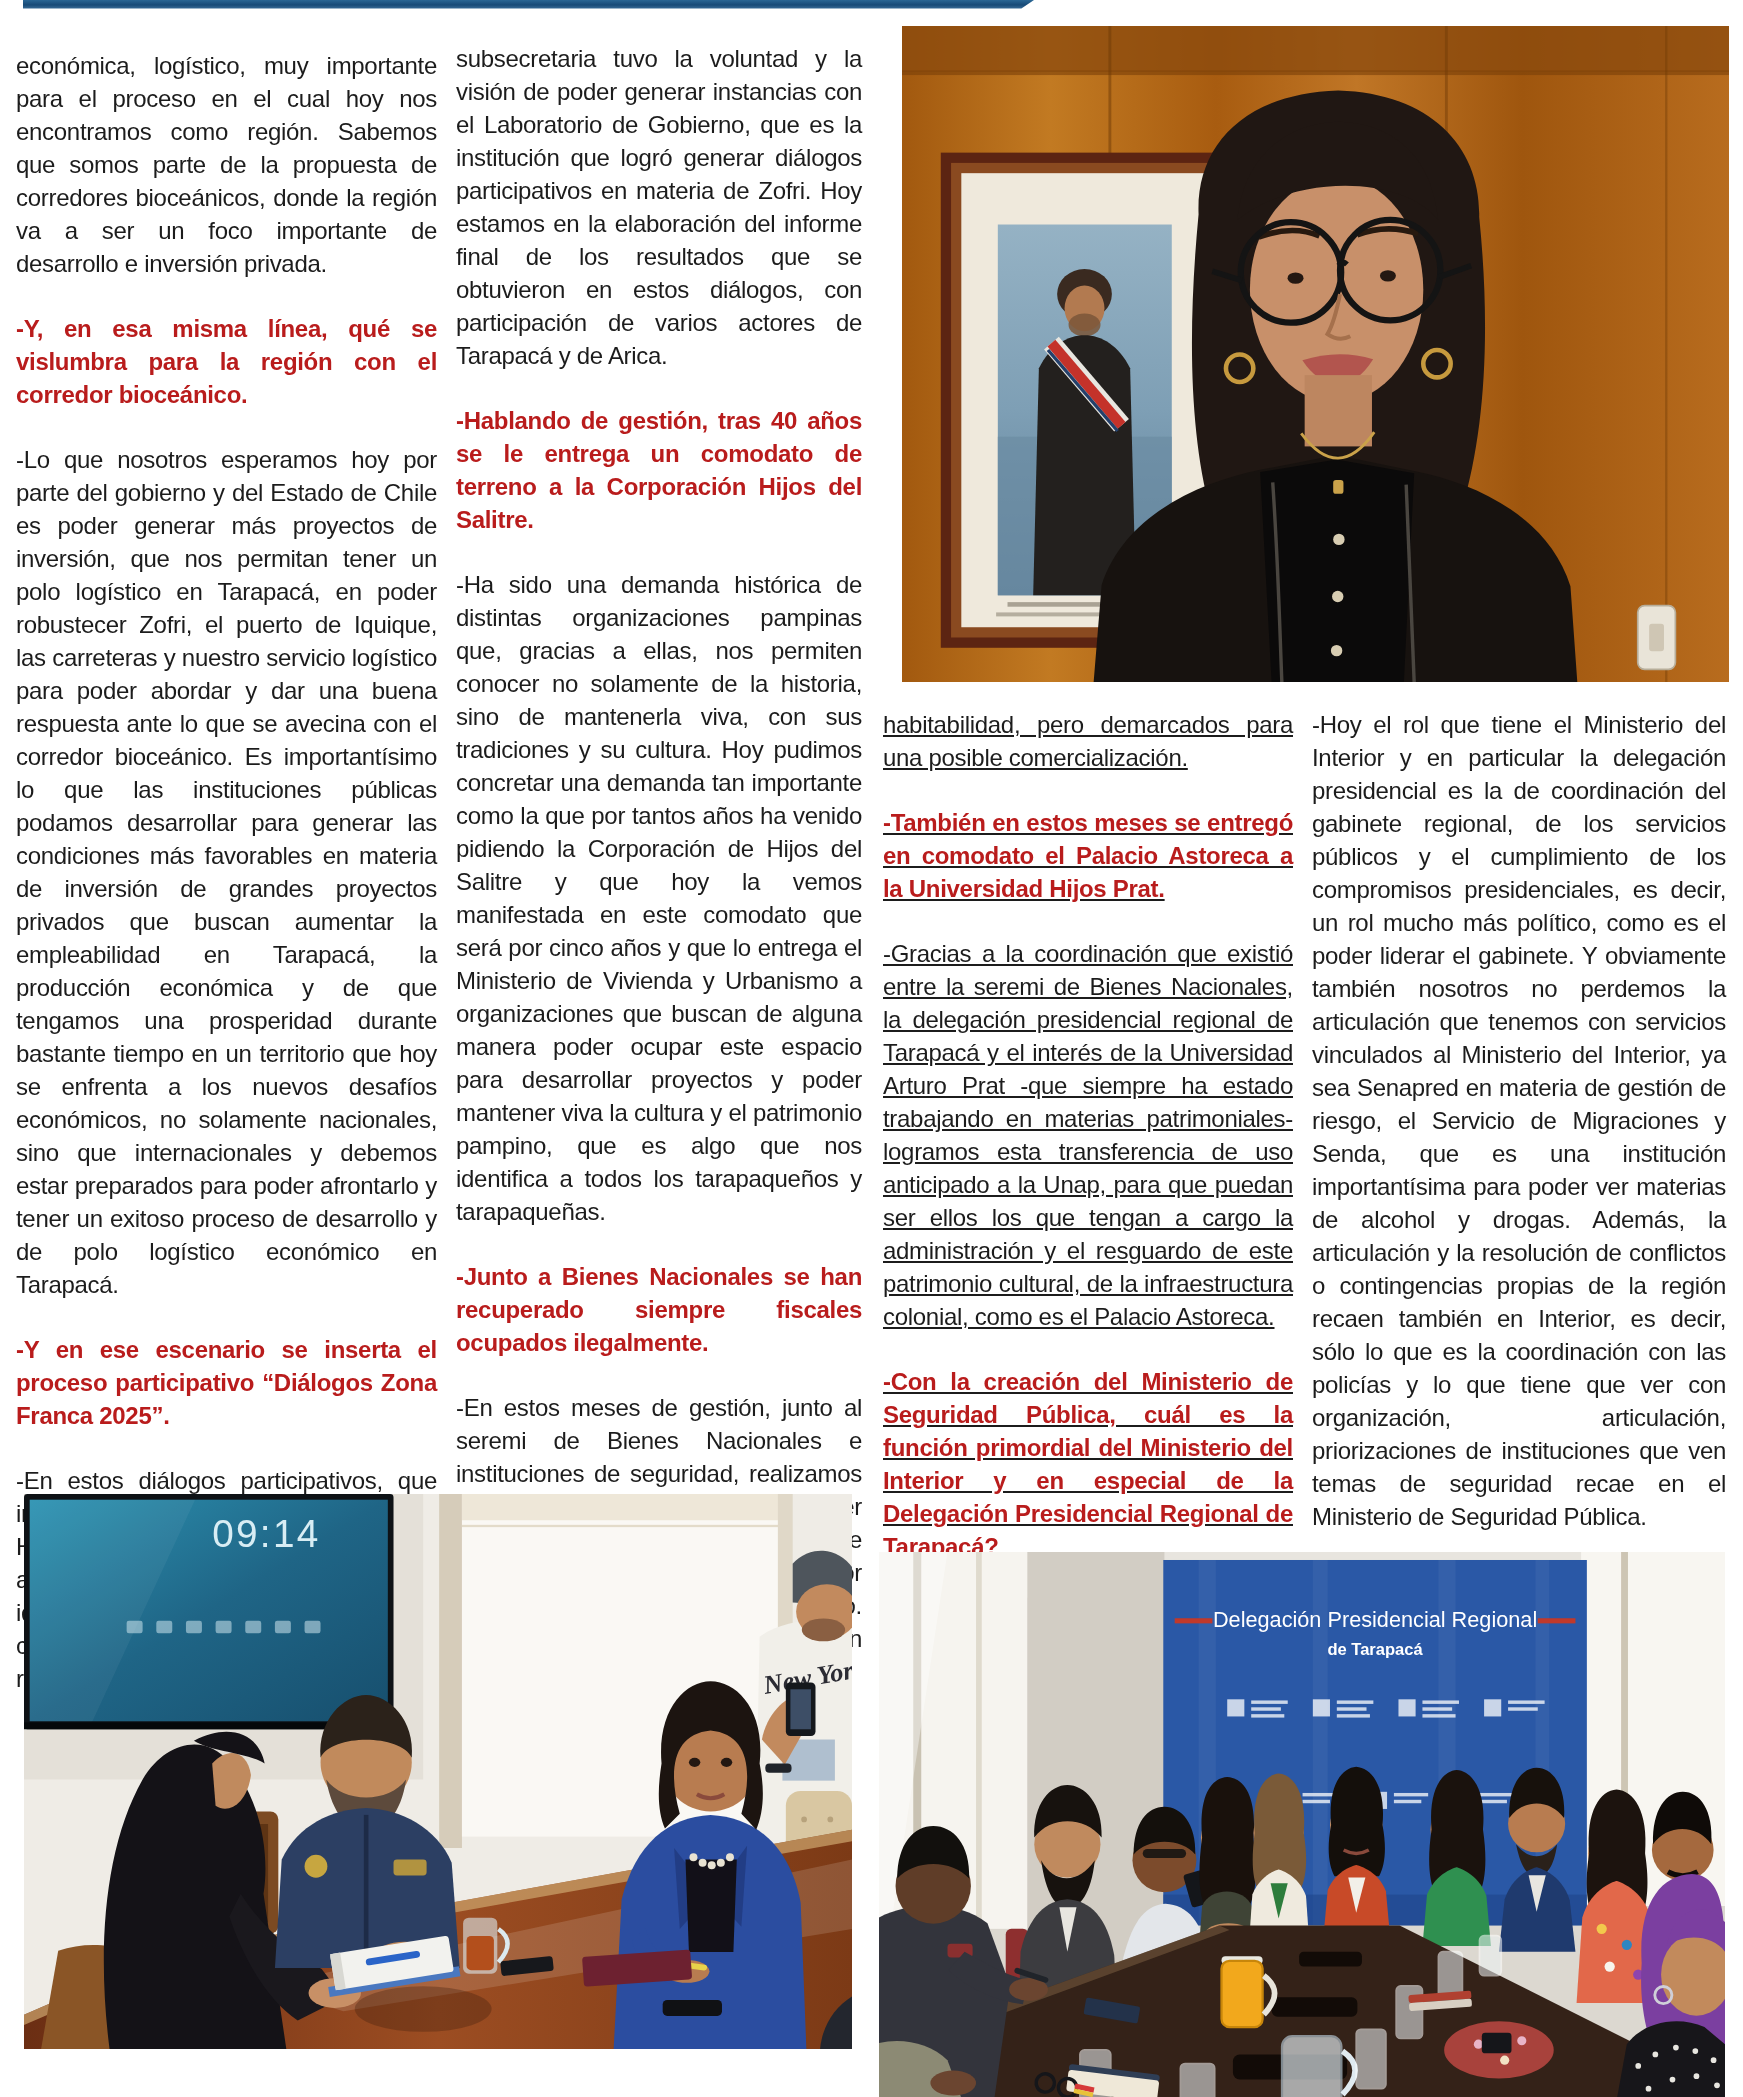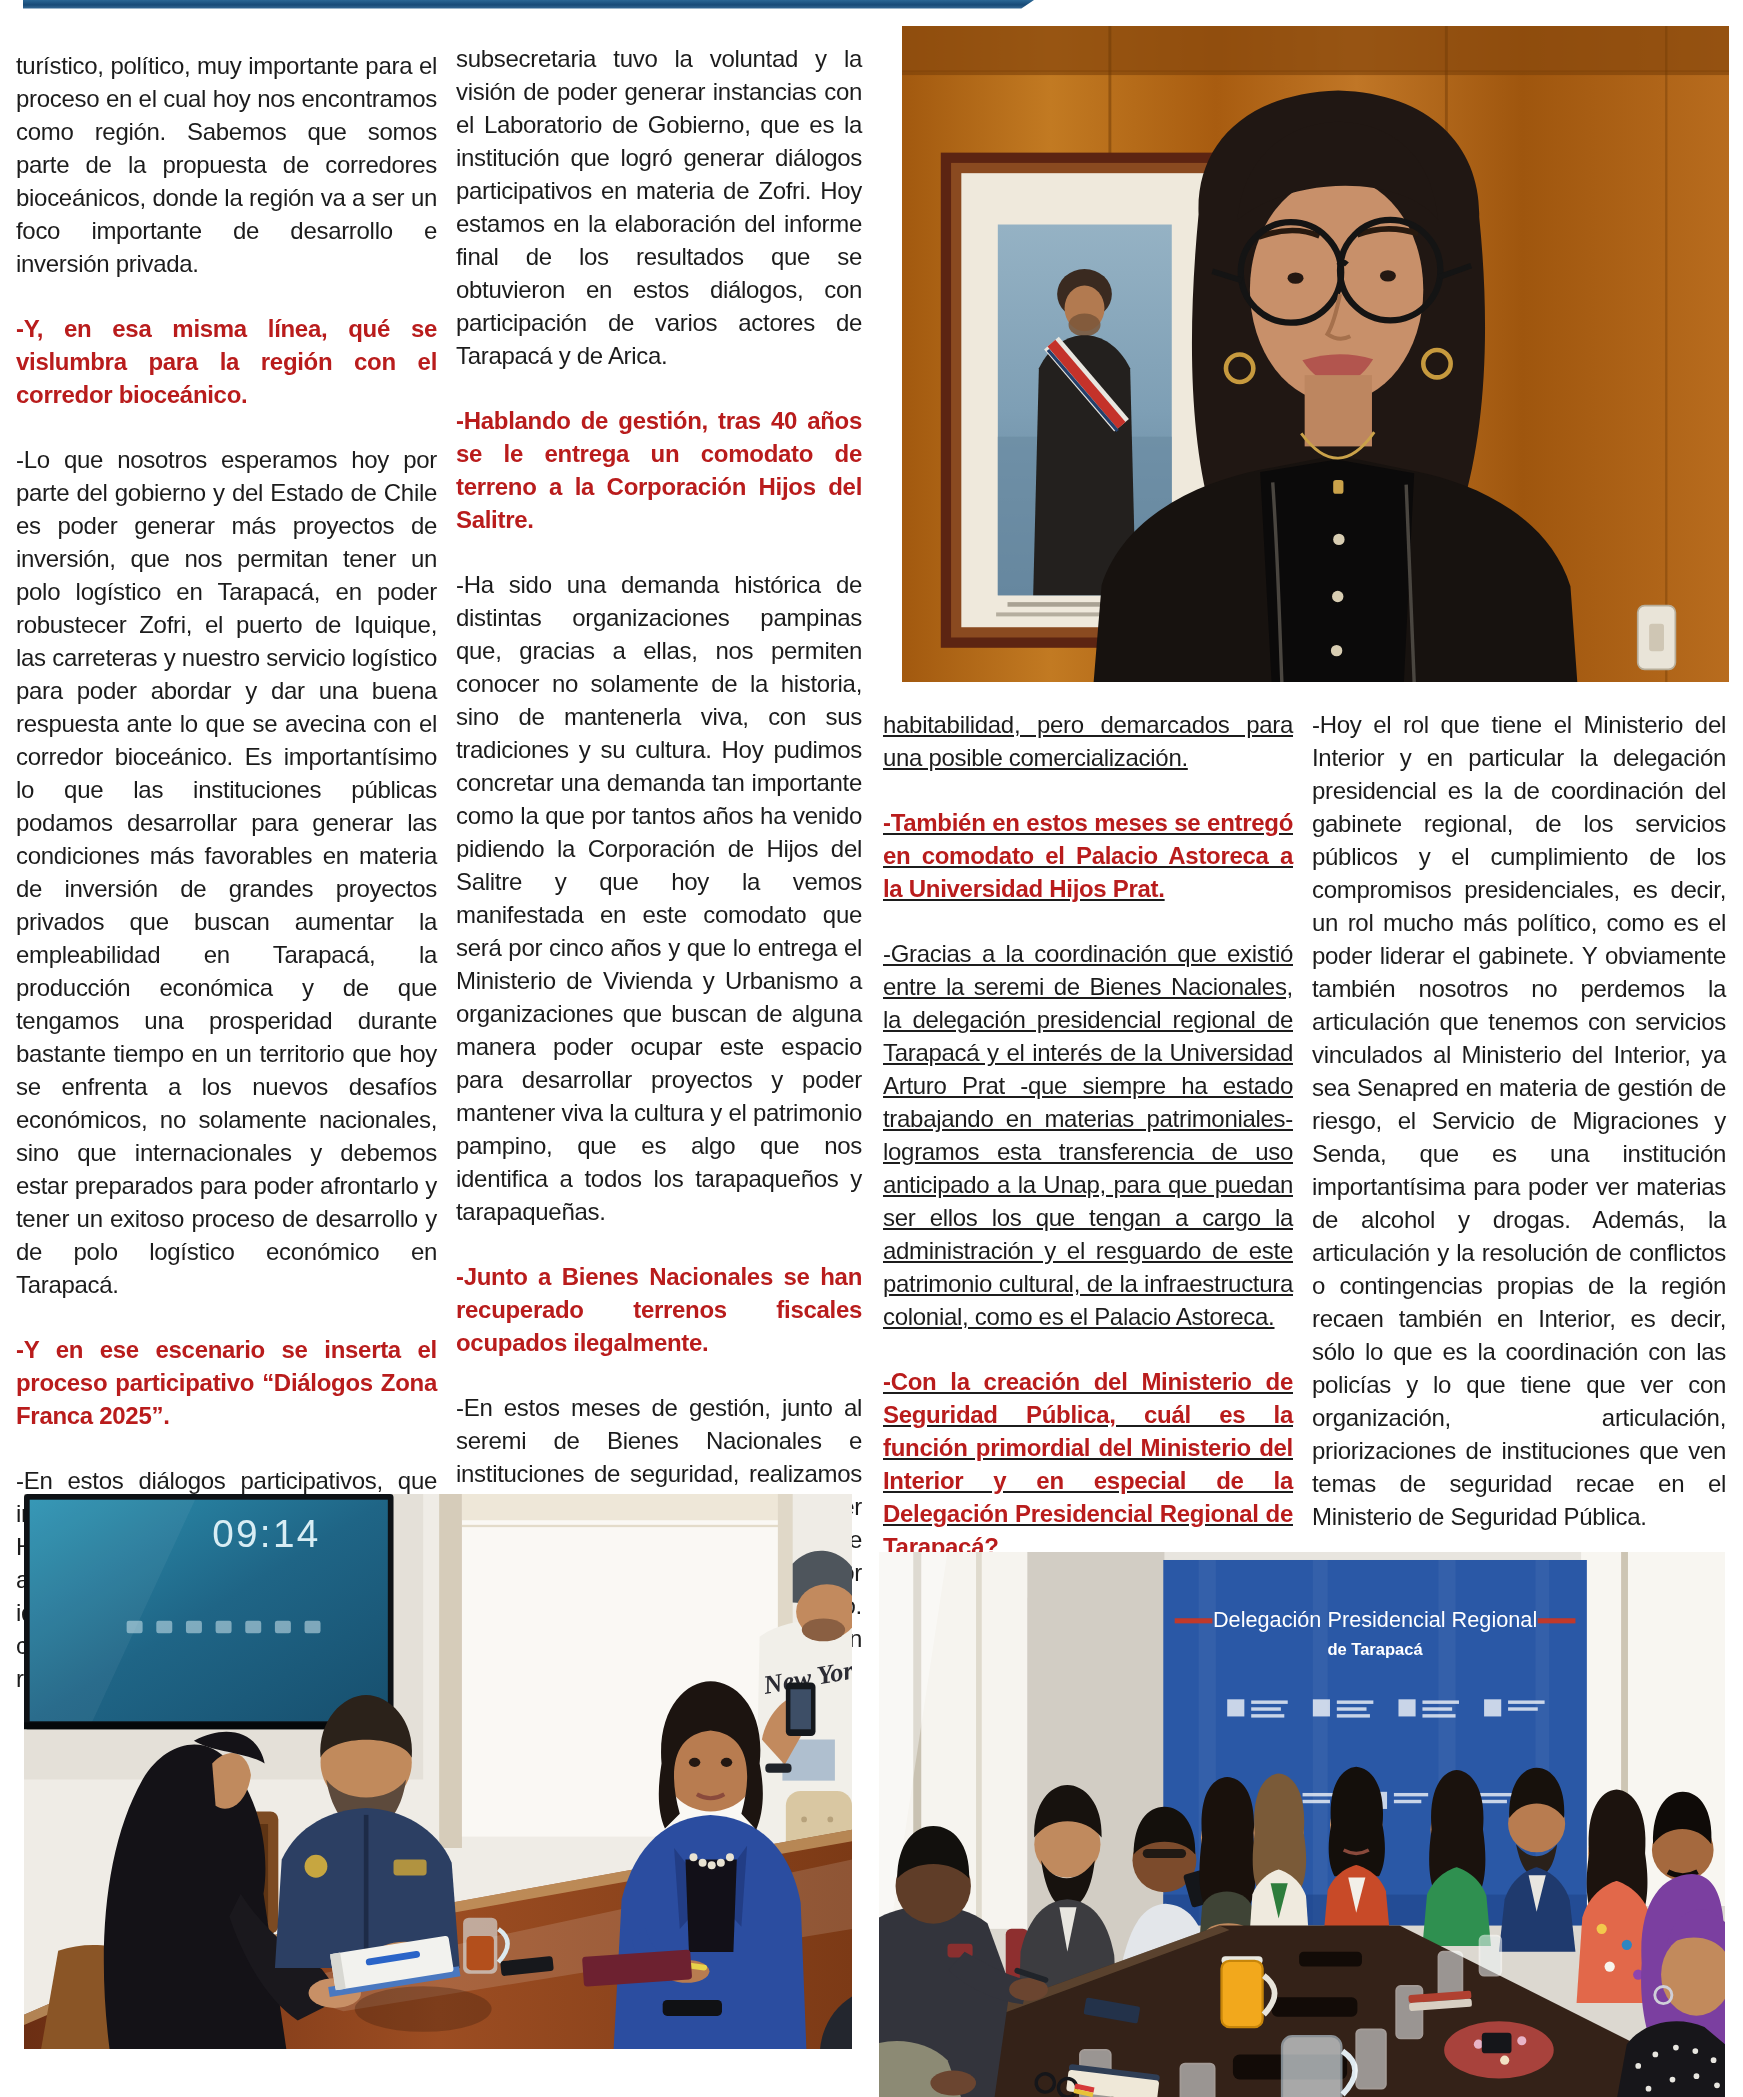--- a/index.html
+++ b/index.html
@@ -22,32 +22,32 @@
   .photo-right  {left:879px;top:1552px;width:846px;height:555px;}
 </style>
 </head>
 <body>
 
 <div class="page">
 
   <div class="masthead-bar"></div>
 
   <section class="col col1">
-    <p>turístico, político, muy importante para el proceso en el cual hoy nos encontramos como región. Sabemos que somos parte de la propuesta de corredores bioceánicos, donde la región va a ser un foco importante de desarrollo e inversión privada.</p>
+    <p>económica, logístico, muy importante para el proceso en el cual hoy nos encontramos como región. Sabemos que somos parte de la propuesta de corredores bioceánicos, donde la región va a ser un foco importante de desarrollo e inversión privada.</p>
     <p class="q">-Y, en esa misma línea, qué se vislumbra para la región con el corredor bioceánico.</p>
     <p>-Lo que nosotros esperamos hoy por parte del gobierno y del Estado de Chile es poder generar más proyectos de inversión, que nos permitan tener un polo logístico en Tarapacá, en poder robustecer Zofri, el puerto de Iquique, las carreteras y nuestro servicio logístico para poder abordar y dar una buena respuesta ante lo que se avecina con el corredor bioceánico. Es importantísimo lo que las instituciones públicas podamos desarrollar para generar las condiciones más favorables en materia de inversión de grandes proyectos privados que buscan aumentar la empleabilidad en Tarapacá, la producción económica y de que tengamos una prosperidad durante bastante tiempo en un territorio que hoy se enfrenta a los nuevos desafíos económicos, no solamente nacionales, sino que internacionales y debemos estar preparados para poder afrontarlo y tener un exitoso proceso de desarrollo y de polo logístico económico en Tarapacá.</p>
     <p class="q">-Y en ese escenario se inserta el proceso participativo “Diálogos Zona Franca 2025”.</p>
     <p>-En estos diálogos participativos, que inició la subsecretaria de Hacienda, Heidi Berner, en el contexto de su visita a la Región de Tarapacá, se pudo identificar ciertas brechas de comunicación entre los distintos actores relacionados con Zofri. La</p>
   </section>
 
   <section class="col col2">
     <p>subsecretaria tuvo la voluntad y la visión de poder generar instancias con el Laboratorio de Gobierno, que es la institución que logró generar diálogos participativos en materia de Zofri. Hoy estamos en la elaboración del informe final de los resultados que se obtuvieron en estos diálogos, con participación de varios actores de Tarapacá y de Arica.</p>
     <p class="q">-Hablando de gestión, tras 40 años se le entrega un comodato de terreno a la Corporación Hijos del Salitre.</p>
     <p>-Ha sido una demanda histórica de distintas organizaciones pampinas que, gracias a ellas, nos permiten conocer no solamente de la historia, sino de mantenerla viva, con sus tradiciones y su cultura. Hoy pudimos concretar una demanda tan importante como la que por tantos años ha venido pidiendo la Corporación de Hijos del Salitre y que hoy la vemos manifestada en este comodato que será por cinco años y que lo entrega el Ministerio de Vivienda y Urbanismo a organizaciones que buscan de alguna manera poder ocupar este espacio para desarrollar proyectos y poder mantener viva la cultura y el patrimonio pampino, que es algo que nos identifica a todos los tarapaqueños y tarapaqueñas.</p>
-    <p class="q">-Junto a Bienes Nacionales se han recuperado terrenos fiscales ocupados ilegalmente.</p>
+    <p class="q">-Junto a Bienes Nacionales se han recuperado siempre fiscales ocupados ilegalmente.</p>
     <p>-En estos meses de gestión, junto al seremi de Bienes Nacionales e instituciones de seguridad, realizamos un procedimiento que permitió hacer una recuperación de 100 hectáreas de terrenos fiscales en el sector denominado La Mula, en Alto Hospicio. Esos terrenos estaban con construcciones irregulares, sin</p>
   </section>
 
   <section class="col col3">
     <p>habitabilidad, pero demarcados para una posible comercialización.</p>
     <p class="q">-También en estos meses se entregó en comodato el Palacio Astoreca a la Universidad Hijos Prat.</p>
     <p>-Gracias a la coordinación que existió entre la seremi de Bienes Nacionales, la delegación presidencial regional de Tarapacá y el interés de la Universidad Arturo Prat -que siempre ha estado trabajando en materias patrimoniales- logramos esta transferencia de uso anticipado a la Unap, para que puedan ser ellos los que tengan a cargo la administración y el resguardo de este patrimonio cultural, de la infraestructura colonial, como es el Palacio Astoreca.</p>
     <p class="q">-Con la creación del Ministerio de Seguridad Pública,  cuál es la función primordial del Ministerio del Interior y en especial de la Delegación Presidencial Regional de Tarapacá?</p>
   </section>
 

